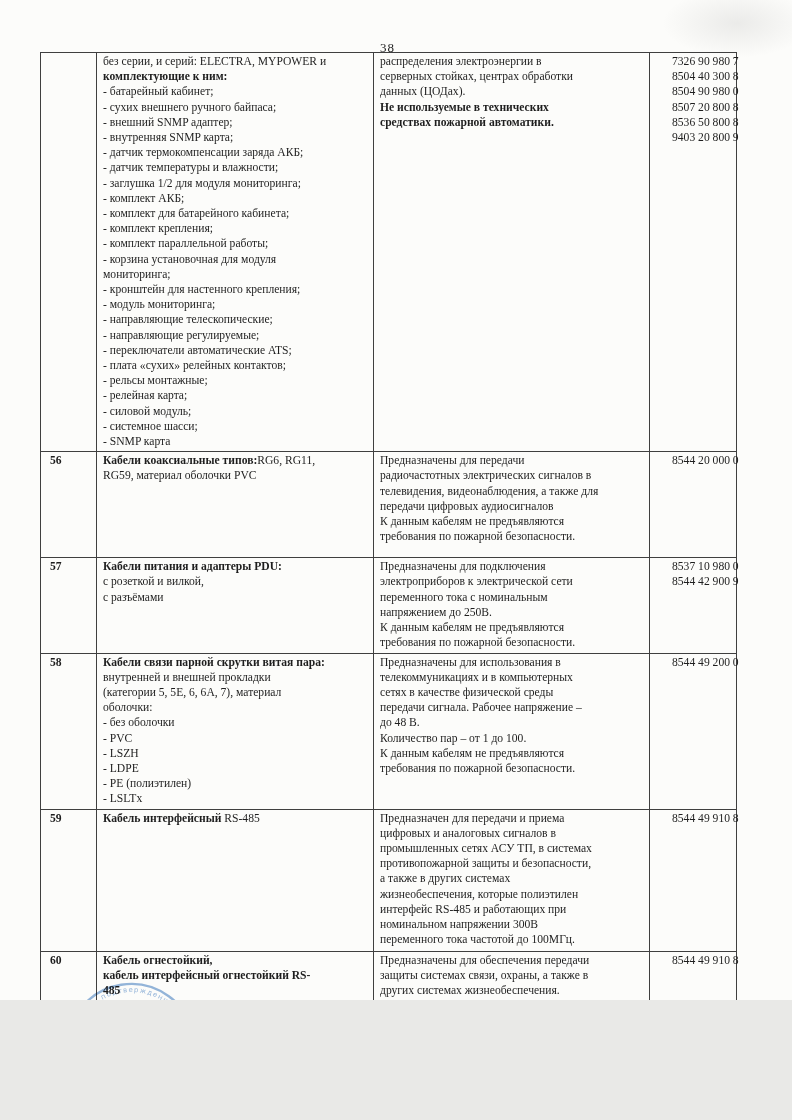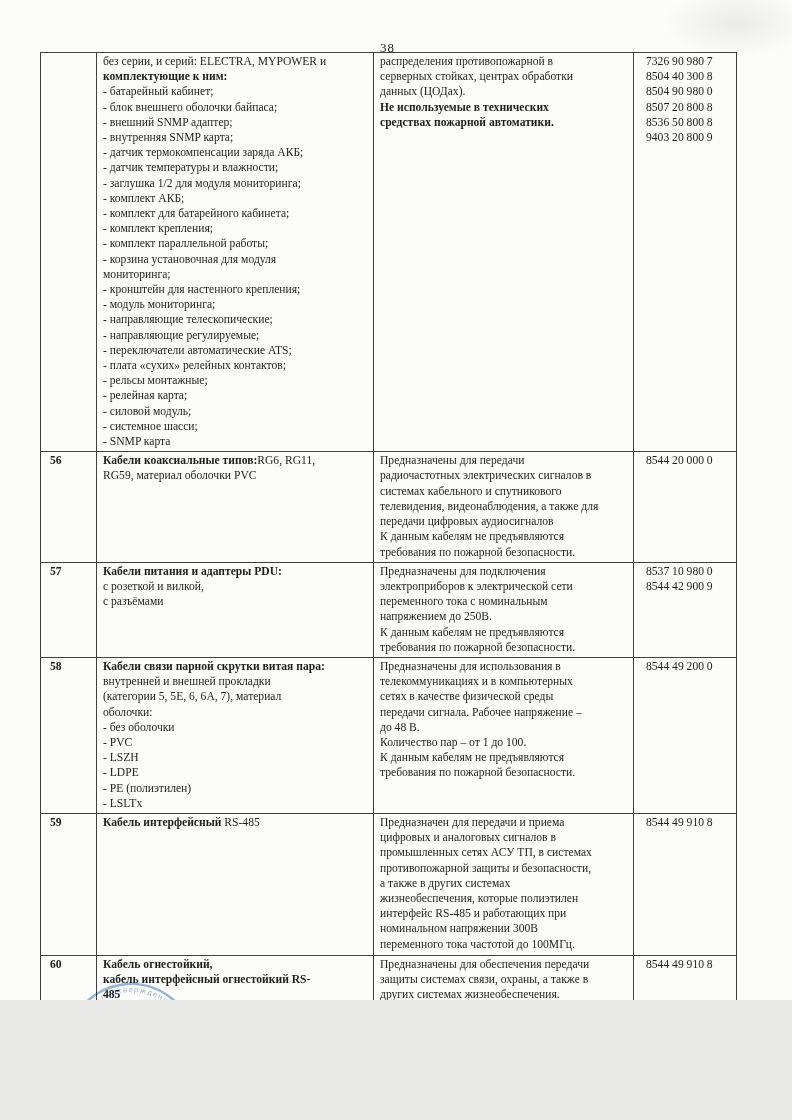--- a/index.html
+++ b/index.html
@@ -17,21 +17,21 @@
   .doc-table{
     position:absolute;left:40px;top:52px;width:695px;
     border:1px solid var(--line,#3f3f3f);
     font-size:11.6px;line-height:15.2px;
   }
   .trow{display:grid;grid-template-columns:55px 277px 260px 103px;}
   .trow + .trow{border-top:1px solid var(--line,#3f3f3f);}
   .cell{border-left:1px solid var(--line,#3f3f3f);padding:1px 5px 2px 6px;box-sizing:border-box;}
   .cell:first-child{border-left:none;}
   .c-num{font-weight:700;padding-left:9px;}
-  .c-codes{padding-left:12px;}
+  .c-codes{padding-left:22px;margin-left:16px;}
   .c-codes div{white-space:nowrap;}
   .para{min-height:15.2px;}
   .b{font-weight:700;margin-top:35px;}
   .artifact{
     position:absolute;right:-20px;top:-12px;width:150px;height:70px;
     background:radial-gradient(ellipse at center, rgba(110,110,110,.12), rgba(110,110,110,0) 70%);
   }
   .stamp-wrap{
     position:absolute;left:56px;top:972px;width:150px;height:150px;
     transform:rotate(-9deg);opacity:.82;mix-blend-mode:multiply;
@@ -51,21 +51,21 @@
 
   <div class="page-number">38</div>
 
   <div class="doc-table">
       <div class="trow" style="min-height: 398px;">
         <div class="cell c-num"></div>
         <div class="cell c-prod">
           <div class="para"><span>без серии, и серий: ELECTRA, MYPOWER и</span></div>
           <div class="para"><span class="b">комплектующие к ним:</span></div>
           <div class="para"><span>- батарейный кабинет;</span></div>
-          <div class="para"><span>- блок внешнего оболочки байпаса;</span></div>
+          <div class="para"><span>- сухих внешнего ручного байпаса;</span></div>
           <div class="para"><span>- внешний SNMP адаптер;</span></div>
           <div class="para"><span>- внутренняя SNMP карта;</span></div>
           <div class="para"><span>- датчик термокомпенсации заряда АКБ;</span></div>
           <div class="para"><span>- датчик температуры и влажности;</span></div>
           <div class="para"><span>- заглушка 1/2 для модуля мониторинга;</span></div>
           <div class="para"><span>- комплект АКБ;</span></div>
           <div class="para"><span>- комплект для батарейного кабинета;</span></div>
           <div class="para"><span>- комплект крепления;</span></div>
           <div class="para"><span>- комплект параллельной работы;</span></div>
           <div class="para"><span>- корзина установочная для модуля</span></div>
@@ -76,21 +76,21 @@
           <div class="para"><span>- направляющие регулируемые;</span></div>
           <div class="para"><span>- переключатели автоматические ATS;</span></div>
           <div class="para"><span>- плата «сухих» релейных контактов;</span></div>
           <div class="para"><span>- рельсы монтажные;</span></div>
           <div class="para"><span>- релейная карта;</span></div>
           <div class="para"><span>- силовой модуль;</span></div>
           <div class="para"><span>- системное шасси;</span></div>
           <div class="para"><span>- SNMP карта</span></div>
         </div>
         <div class="cell c-purp">
-          <div class="para"><span>распределения противопожарной в</span></div>
+          <div class="para"><span>распределения электроэнергии в</span></div>
           <div class="para"><span>серверных стойках, центрах обработки</span></div>
           <div class="para"><span>данных (ЦОДах).</span></div>
           <div class="para"><span class="b">Не используемые в технических</span></div>
           <div class="para"><span class="b">средствах пожарной автоматики.</span></div>
         </div>
         <div class="cell c-codes">
           <div>7326 90 980 7</div>
           <div>8504 40 300 8</div>
           <div>8504 90 980 0</div>
           <div>8507 20 800 8</div>
@@ -100,21 +100,20 @@
       </div>
       <div class="trow" style="min-height: 105px;">
         <div class="cell c-num">56</div>
         <div class="cell c-prod">
           <div class="para"><span class="b">Кабели коаксиальные типов:</span><span>RG6,  RG11,</span></div>
           <div class="para"><span>RG59, материал оболочки PVC</span></div>
         </div>
         <div class="cell c-purp">
           <div class="para"><span>Предназначены для передачи</span></div>
           <div class="para"><span>радиочастотных электрических сигналов в</span></div>
-          <div class="para"><span>системах кабельного и спутникового</span></div>
           <div class="para"><span>телевидения, видеонаблюдения, а также для</span></div>
           <div class="para"><span>передачи цифровых аудиосигналов</span></div>
           <div class="para"><span>К данным кабелям не предъявляются</span></div>
           <div class="para"><span>требования по пожарной безопасности.</span></div>
         </div>
         <div class="cell c-codes">
           <div>8544 20 000 0</div>
         </div>
       </div>
       <div class="trow" style="min-height: 94px;">

